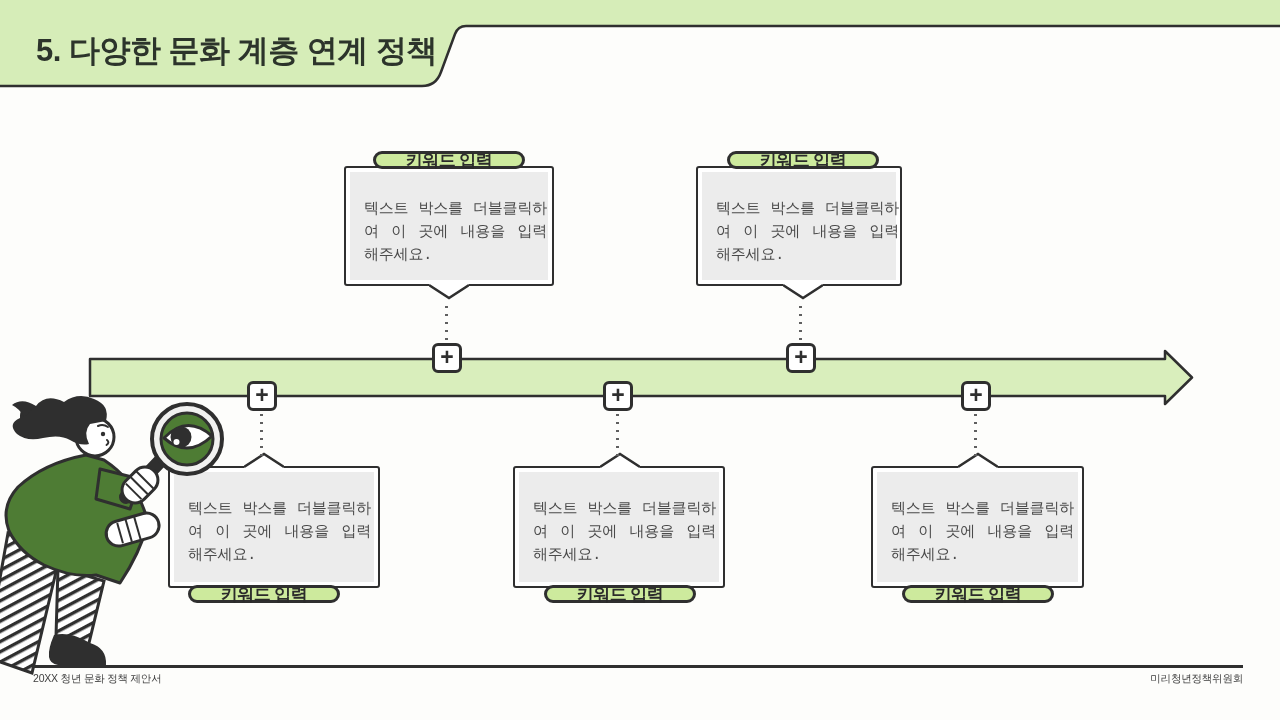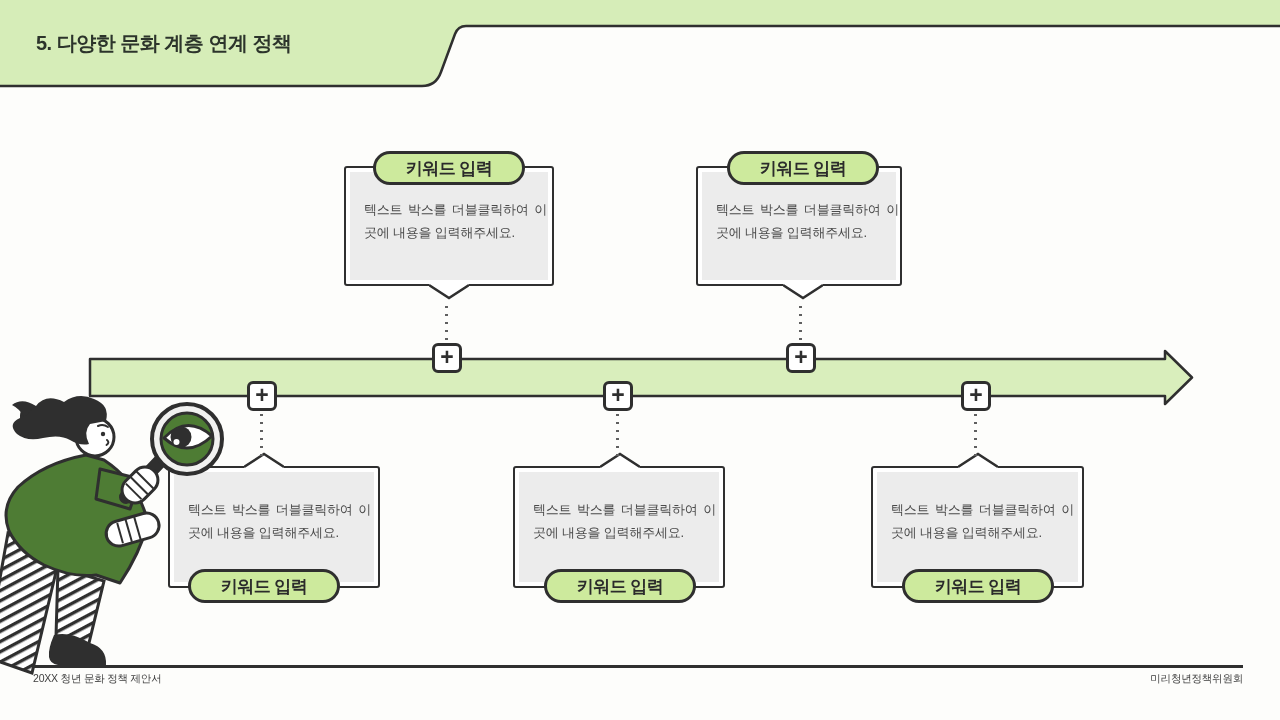--- a/index.html
+++ b/index.html
@@ -6,21 +6,21 @@
   #canvas{
     position:relative;width:1280px;height:720px;overflow:hidden;
     background:#fdfdfb;
     font-family:"Liberation Sans","DejaVu Sans",sans-serif;
     color:#2f2f2f;
   }
   
   #header-svg{position:absolute;left:0;top:0;width:1280px;height:92px;}
   .page-title{
     position:absolute;left:36px;top:30px;
-    font-size:20px;font-weight:700;color:#2c342b;letter-spacing:-0.5px;
+    font-size:31px;font-weight:700;color:#2c342b;letter-spacing:-0.5px;
   }
   
   #timeline-svg{position:absolute;left:88px;top:348px;width:1108px;height:60px;}
   .plus{
     position:absolute;width:30px;height:30px;box-sizing:border-box;
     background:#ffffff;border:3px solid #2f2f2f;border-radius:6px;
     display:flex;align-items:center;justify-content:center;
     font-size:23px;font-weight:700;color:#2f2f2f;line-height:1;
     z-index:4;cursor:pointer;padding-bottom:2px;
   }
@@ -34,25 +34,25 @@
   .d3{left:260px;top:414px;height:46px;} .d4{left:616px;top:414px;height:46px;}
   .d5{left:974px;top:414px;height:46px;}
   
   .callout{
     position:absolute;box-sizing:border-box;background:#ffffff;
     border:2.5px solid #2f2f2f;border-radius:3px;z-index:2;
   }
   .callout .panel{position:absolute;inset:4px;background:#ececec;}
   .callout .body{
     position:absolute;left:18px;width:183px;top:30px;
-    font-size:13px;line-height:23px;color:#4a4a4a;
-    text-align:justify;word-break:break-all;letter-spacing:-0.2px;
+    font-size:15px;line-height:23px;color:#4a4a4a;
+    text-align:justify;word-break:break-all;letter-spacing:-0.2px;font-family:Liberation Mono, monospace;
   }
   .pill{
-    position:absolute;width:152px;height:34px;box-sizing:border-box;
+    position:absolute;width:152px;height:18px;box-sizing:border-box;
     background:#cdea9d;border:3px solid #2f2f2f;border-radius:17px;
     display:flex;align-items:center;justify-content:center;
     font-size:17px;font-weight:700;color:#2b2b2b;z-index:3;letter-spacing:-0.5px;
   }
   .pill-top{top:-17px;} .pill-bottom{bottom:-17px;}
   .notch{position:absolute;width:40px;height:17px;z-index:3;}
   .notch-bottom{bottom:-16px;} .notch-top{top:-16px;}
   .c1{left:344px;top:166px;width:210px;height:120px;}
   .c2{left:696px;top:166px;width:206px;height:120px;}
   .c3{left:168px;top:466px;width:212px;height:122px;}

